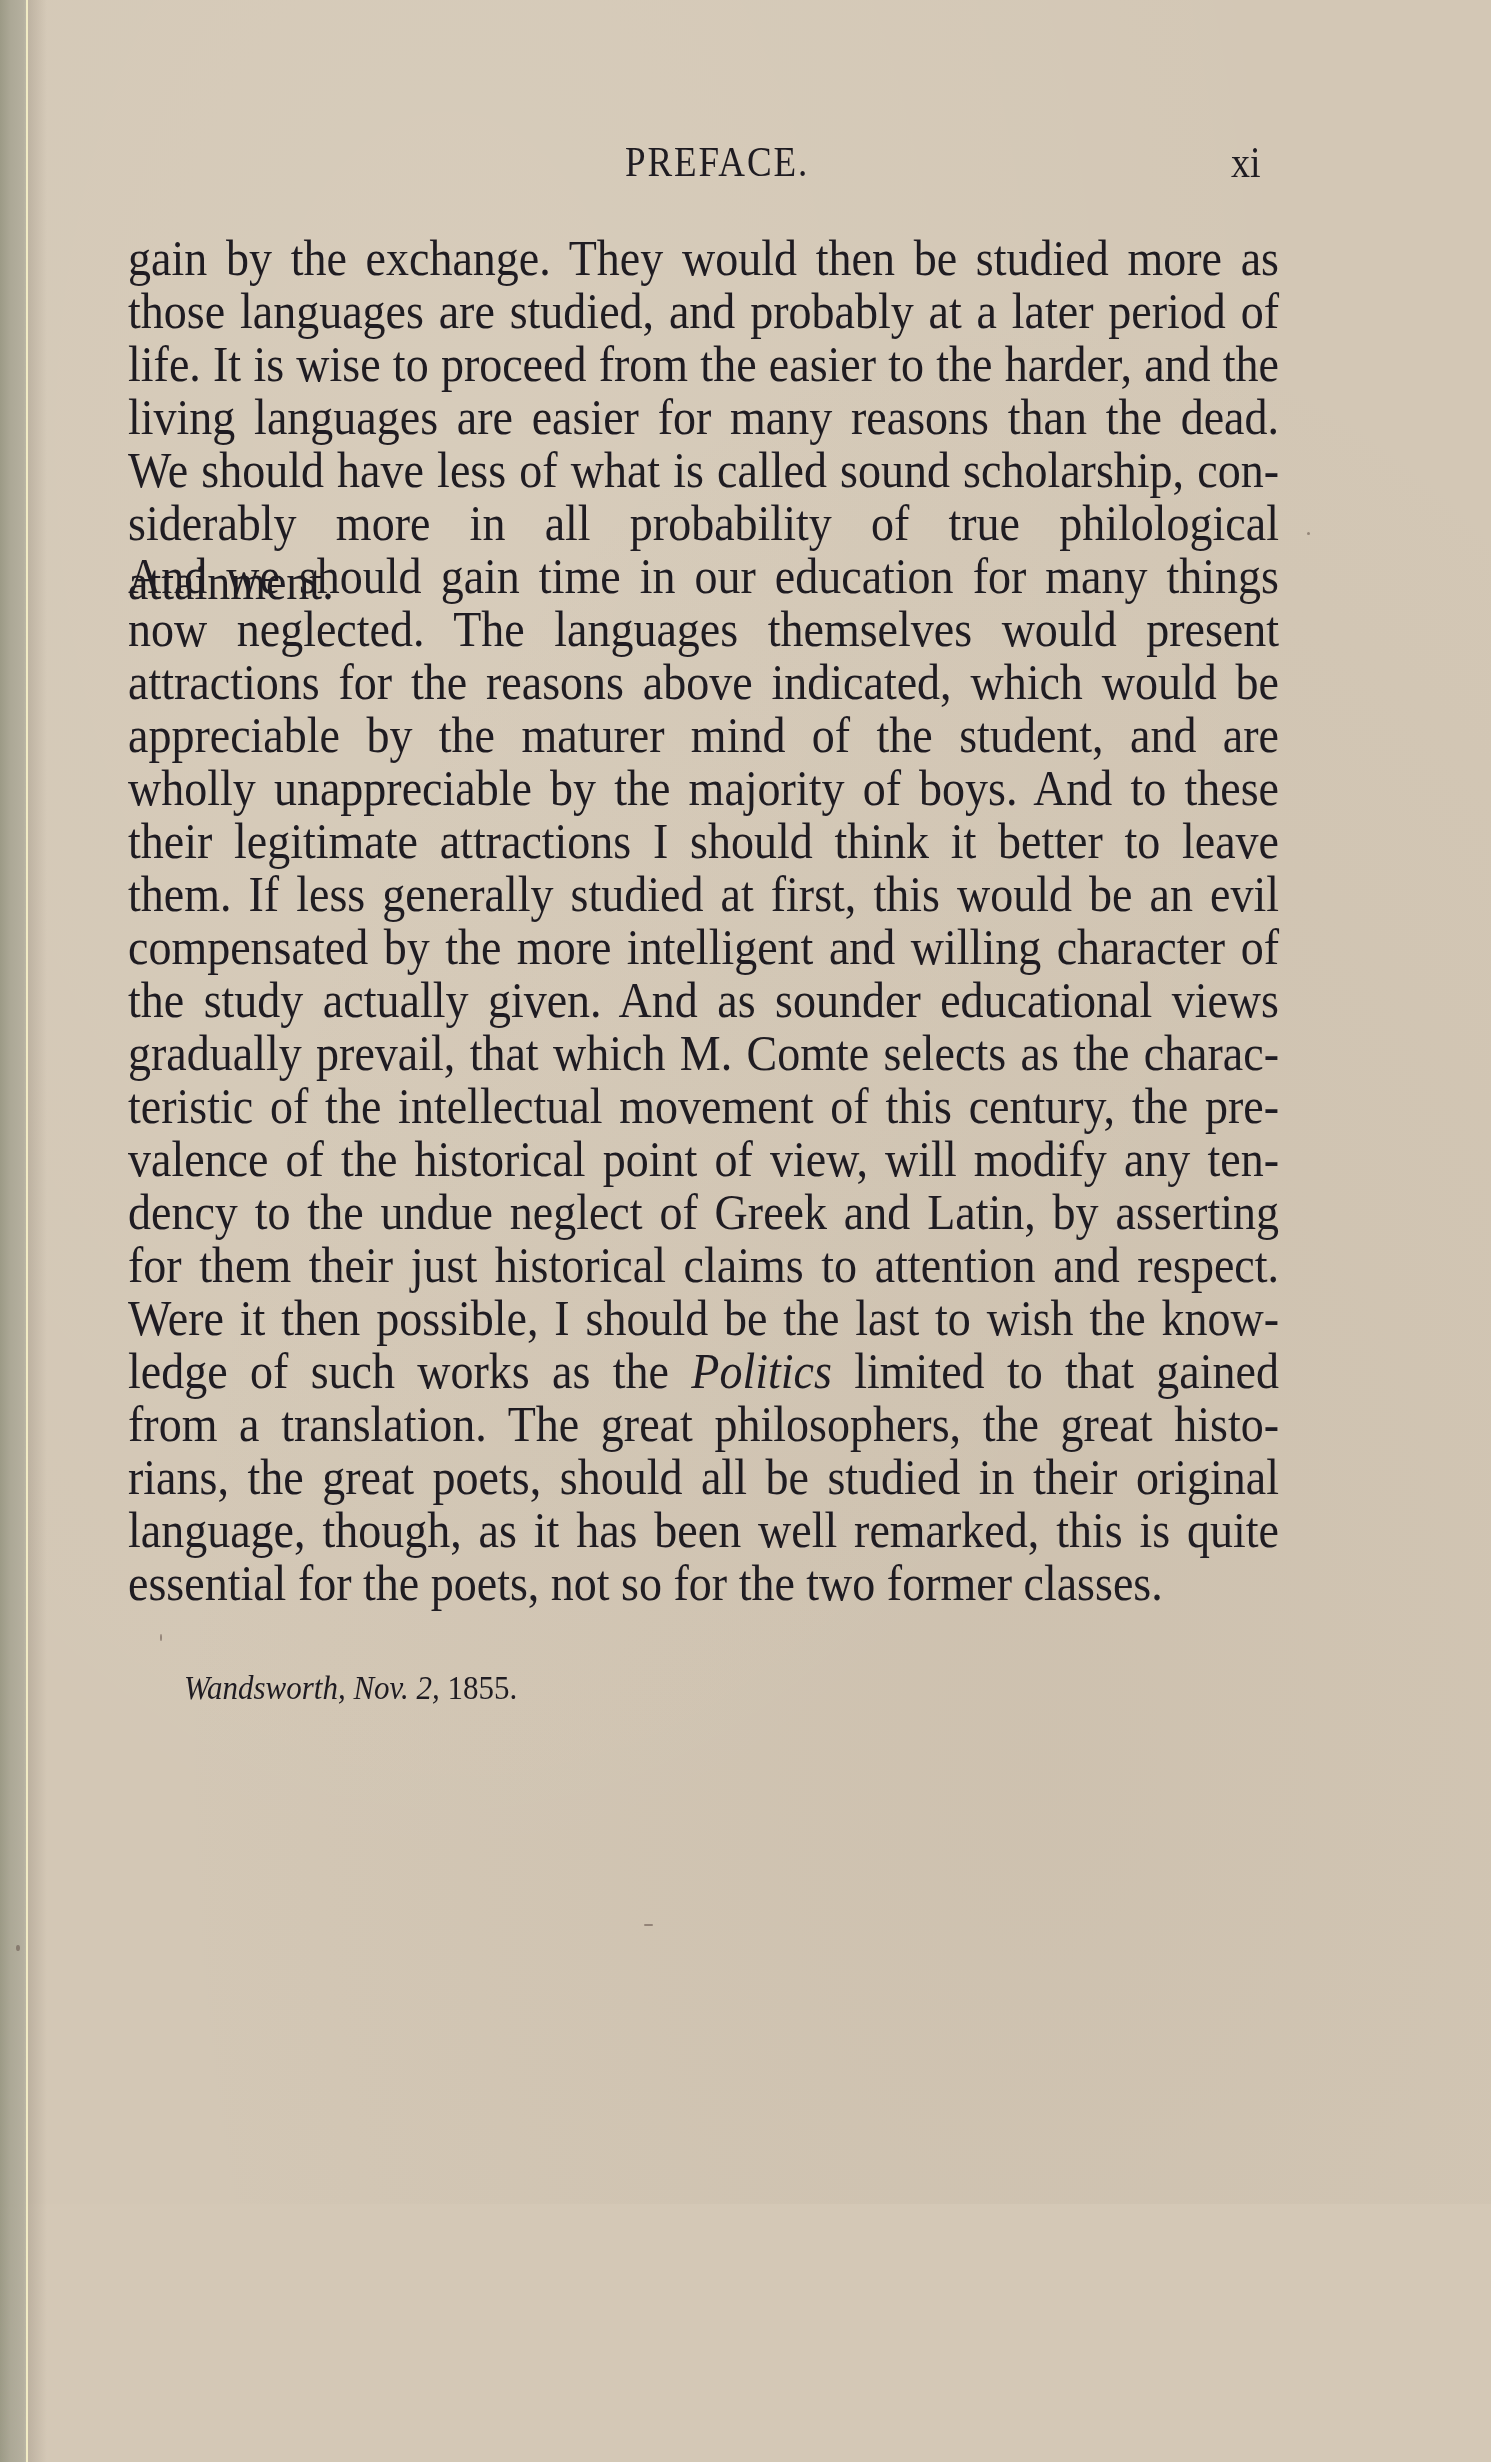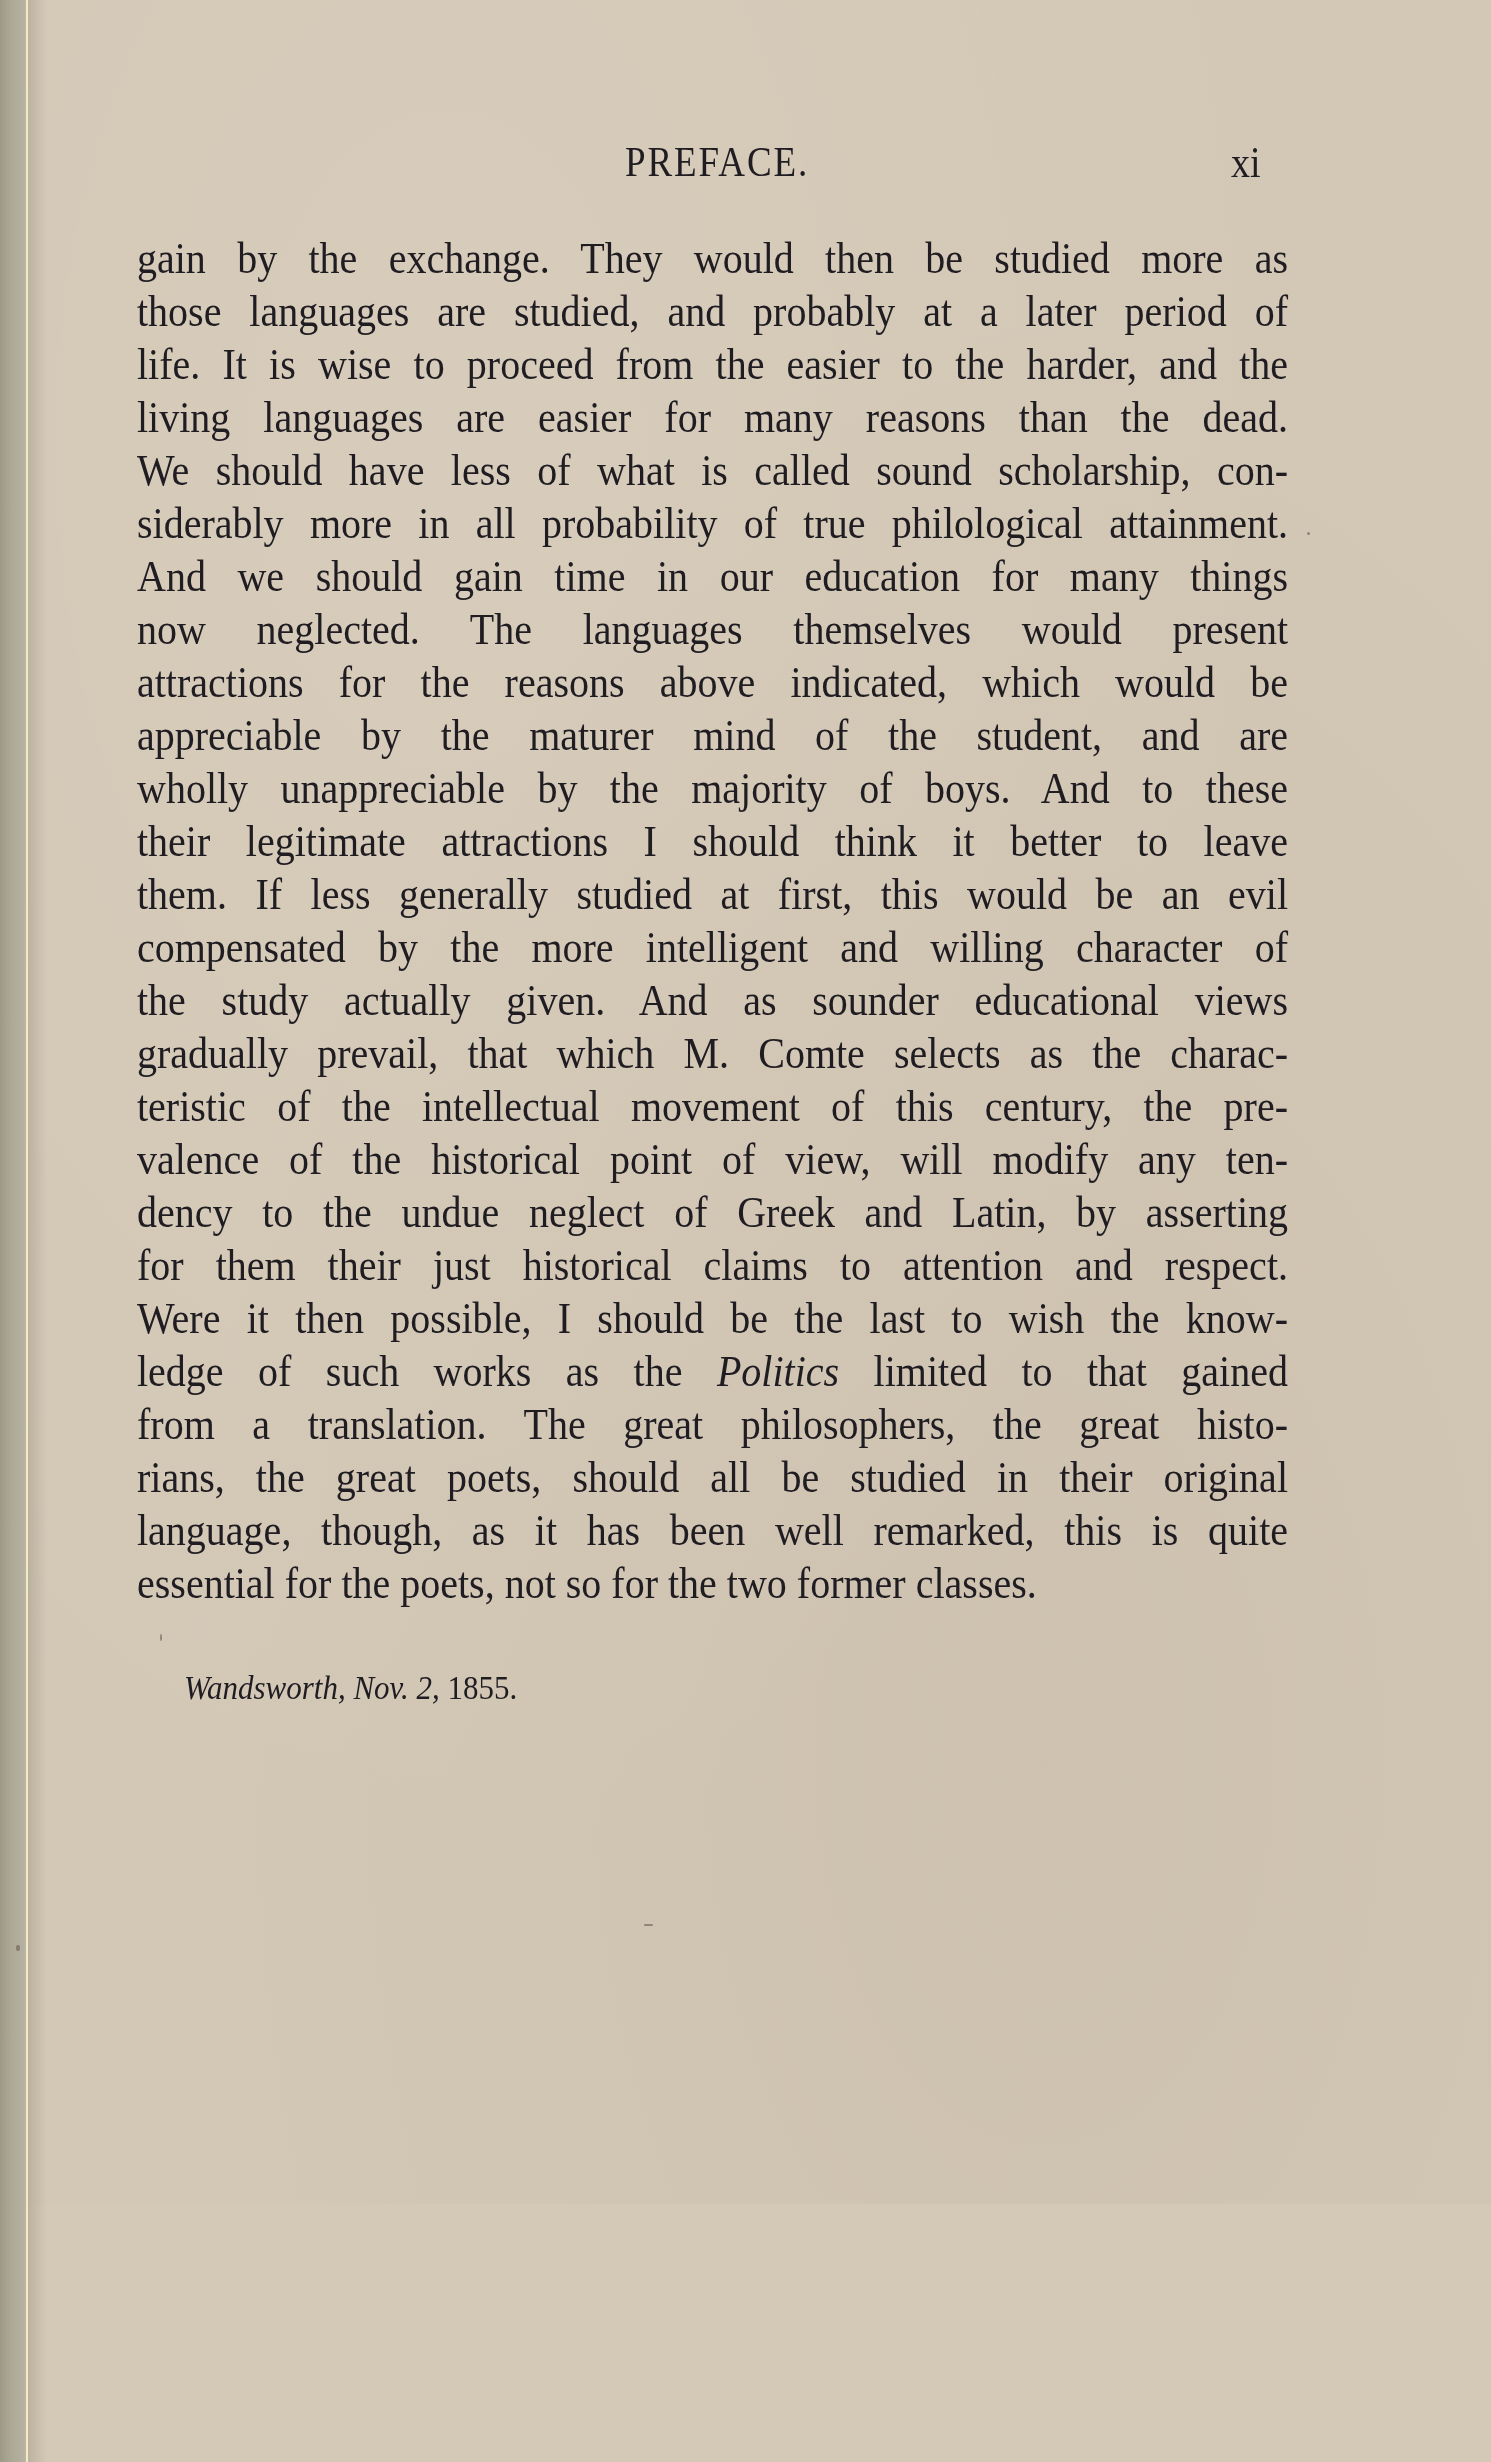--- a/index.html
+++ b/index.html
@@ -57,24 +57,24 @@
     .head-page {
       position: absolute;
       left: 1231px;
       top: 0;
       font-size: 38px;
       transform: scaleY(1.15);
       transform-origin: top left;
     }
     .body-text {
       position: absolute;
-      left: 137px;
+      left: 128px;
       top: 228px;
       width: 1151px;
-      font-size: 40px;
+      font-size: 46px;
       line-height: 53px;
     }
     .line {
       display: block;
       text-align: justify;
       text-align-last: justify;
       white-space: nowrap;
       height: 53px;
       transform: scaleY(1.12);
       transform-origin: top left;

